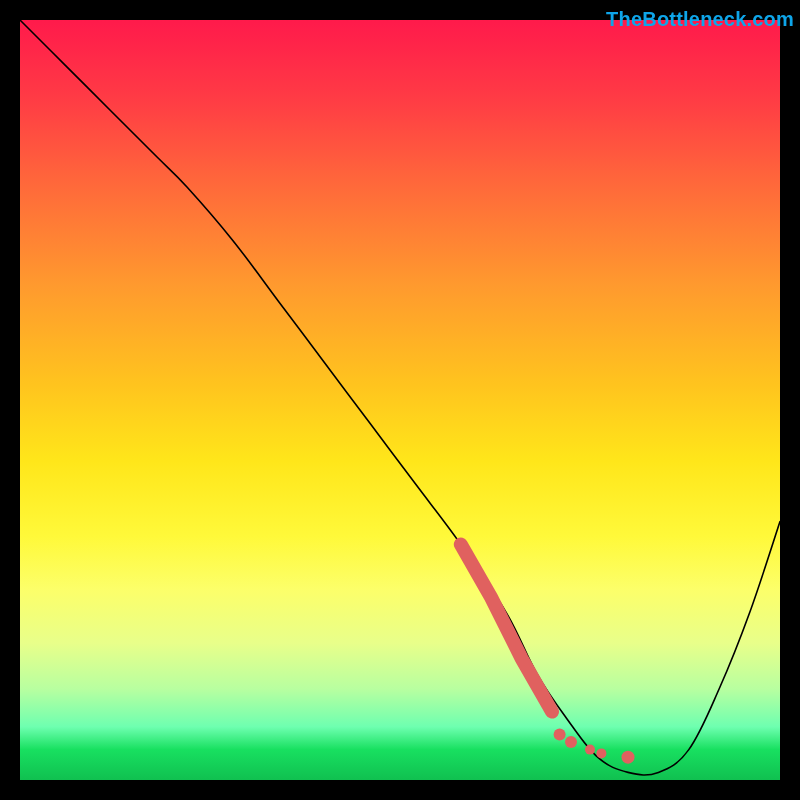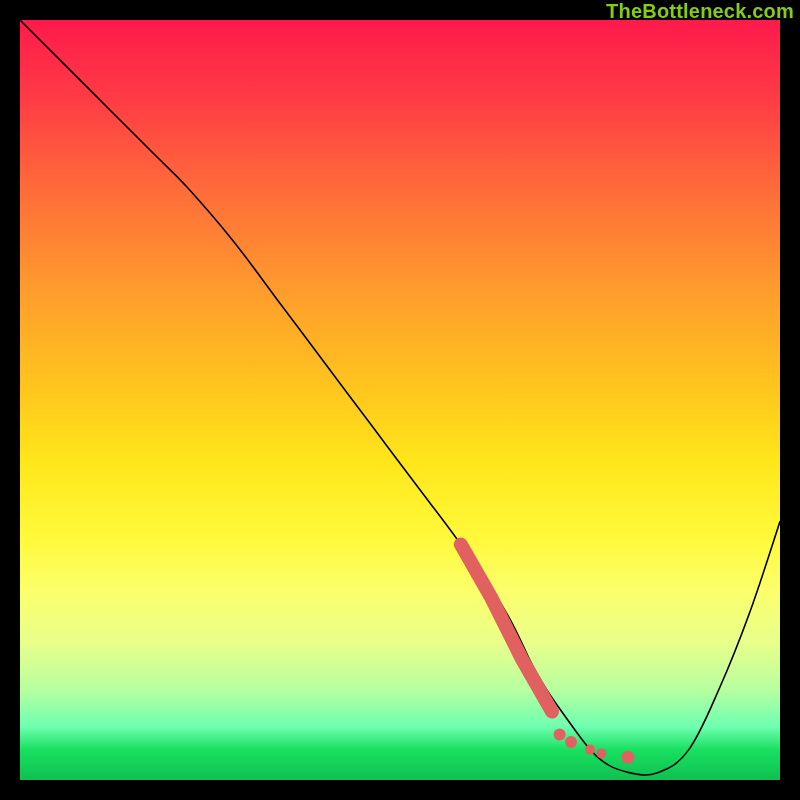--- a/index.html
+++ b/index.html
@@ -35,23 +35,23 @@
       #fcff6a 75%,
       #e8ff8a 82%,
       #b8ffa0 88%,
       #6effb0 93%,
       #18e060 96%,
       #10c050 100%
     );
   }
   .watermark {
     position: absolute;
-    top: 0px;
+    top: 8px;
     right: 6px;
-    color: #84cc16;
+    color: #0ea5e9;
     font-size: 20px;
     font-weight: 600;
     letter-spacing: 0.2px;
     user-select: none;
   }
   .svg-layer {
     position: absolute;
     left: 20px;
     top: 20px;
     width: 760px;

